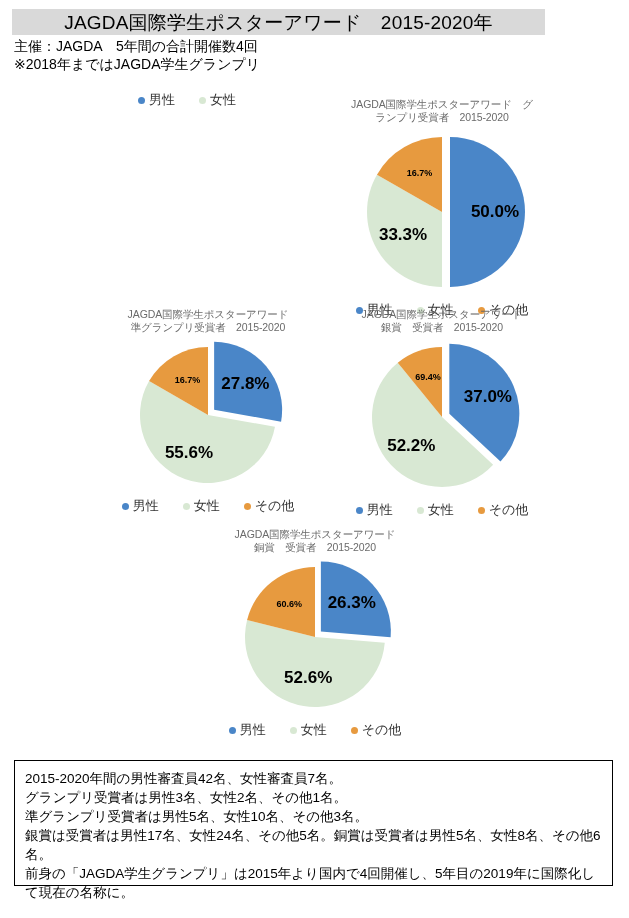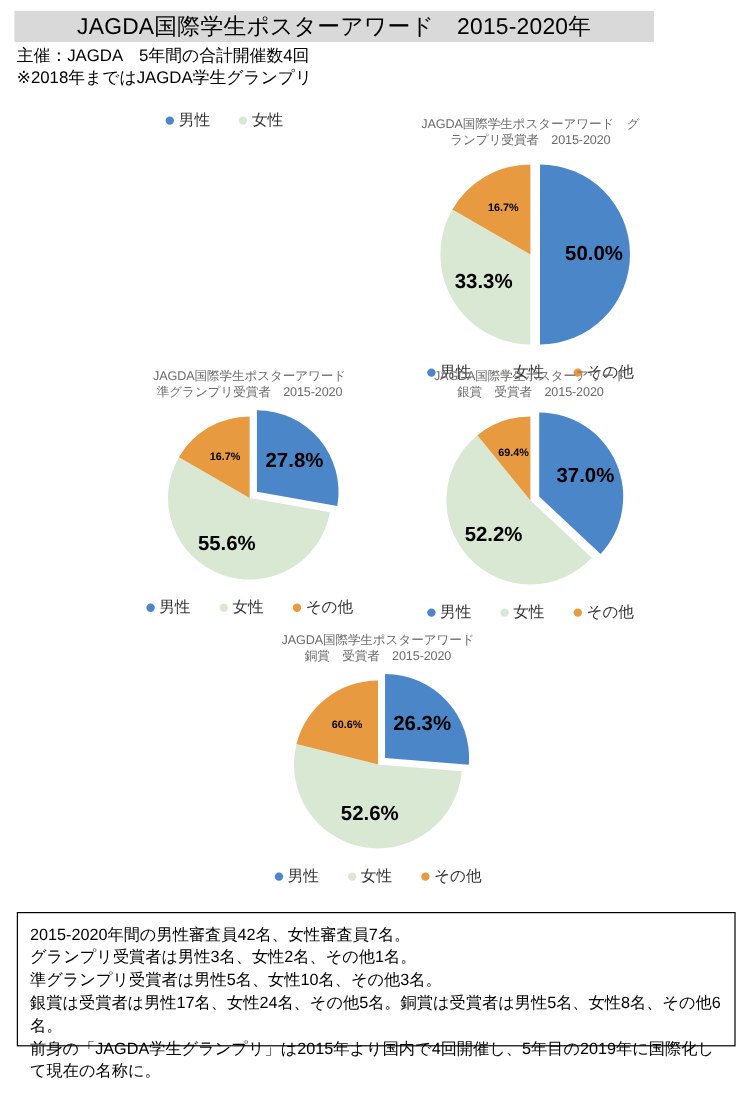--- a/index.html
+++ b/index.html
@@ -113,21 +113,21 @@
     display: inline-block;
     flex: 0 0 auto;
   }
 
   
   #footnote-box {
     position: absolute;
     left: 14px;
     top: 760px;
     width: 599px;
-    height: 112px;
+    height: 126px;
     border: 1px solid #000000;
     box-sizing: border-box;
     padding: 8px 8px 4px 10px;
   }
   #footnote-text {
     font-size: 13.5px;
     line-height: 19px;
     white-space: pre-line;
     color: #000000;
   }

